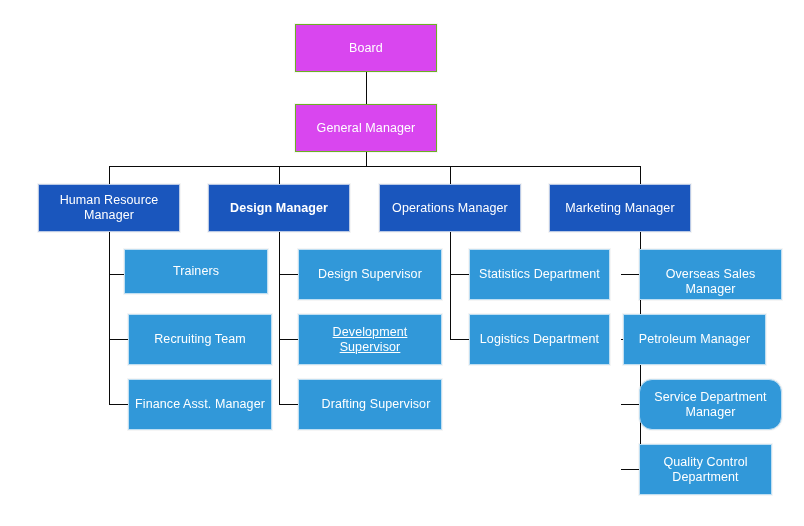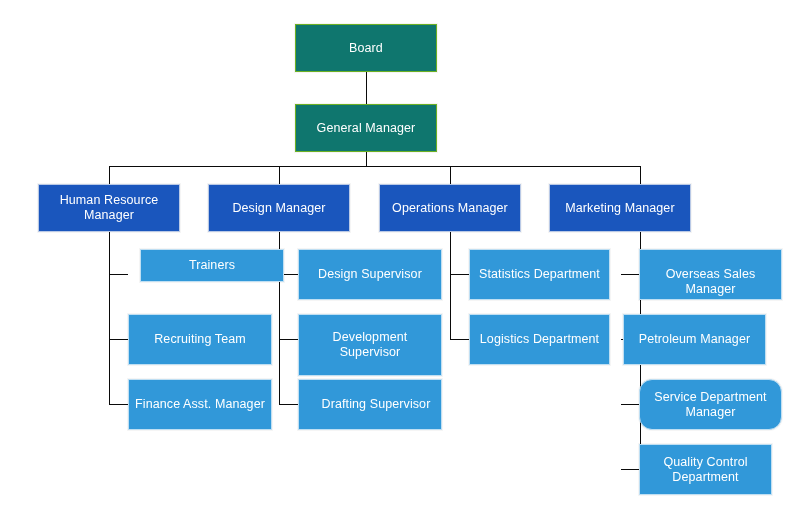--- a/index.html
+++ b/index.html
@@ -31,21 +31,21 @@
     font-size: 12.5px;
     line-height: 15px;
     letter-spacing: 0.1px;
     padding: 2px 6px;
     border: 1px solid rgba(255,255,255,0.55);
     box-shadow: 0 0 0 1px rgba(0,0,0,0.04);
     -webkit-font-smoothing: antialiased;
   }
 
   .node.level-root {
-    background: #0f766e;
+    background: #d946ef;
     border-color: #6cb023;
   }
 
   .node.level-two {
     background: #1a56bd;
     border: 1px solid #b9c9e6;
   }
 
   .node.level-three {
     background: #3198d9;
@@ -104,49 +104,49 @@
   </div>
 
   <div class="node level-root" style="left:295px; top:104px; width:142px; height:48px;">
     <span class="label">General Manager</span>
   </div>
 
   <div class="node level-two" style="left:38px; top:184px; width:142px; height:48px;">
     <span class="label">Human Resource Manager</span>
   </div>
 
-  <div class="node level-two" style="left:208px; top:184px; width:142px; height:48px;">
+  <div class="node level-two" style="left:208px; top:184px; width:142px; height:48px;font-weight:bold;">
     <span class="label">Design Manager</span>
   </div>
 
   <div class="node level-two" style="left:379px; top:184px; width:142px; height:48px;">
     <span class="label">Operations Manager</span>
   </div>
 
   <div class="node level-two" style="left:549px; top:184px; width:142px; height:48px;">
     <span class="label">Marketing Manager</span>
   </div>
 
-  <div class="node level-three" style="left:140px; top:249px; width:144px; height:33px;">
+  <div class="node level-three" style="left:124px; top:249px; width:144px; height:45px;">
     <span class="label">Trainers</span>
   </div>
 
   <div class="node level-three" style="left:128px; top:314px; width:144px; height:51px;">
     <span class="label">Recruiting Team</span>
   </div>
 
   <div class="node level-three" style="left:128px; top:379px; width:144px; height:51px;">
     <span class="label">Finance Asst. Manager</span>
   </div>
 
   <div class="node level-three" style="left:298px; top:249px; width:144px; height:51px;">
     <span class="label">Design Supervisor</span>
   </div>
 
-  <div class="node level-three" style="left:298px; top:314px; width:144px; height:62px;">
+  <div class="node level-three" style="left:298px; top:314px; width:144px; height:51px;text-decoration:underline;">
     <span class="label">Development Supervisor</span>
   </div>
 
   <div class="node level-three" style="left:298px; top:379px; width:144px; height:51px;padding-left:18px;">
     <span class="label">Drafting Supervisor</span>
   </div>
 
   <div class="node level-three" style="left:469px; top:249px; width:141px; height:51px;">
     <span class="label">Statistics Department</span>
   </div>

